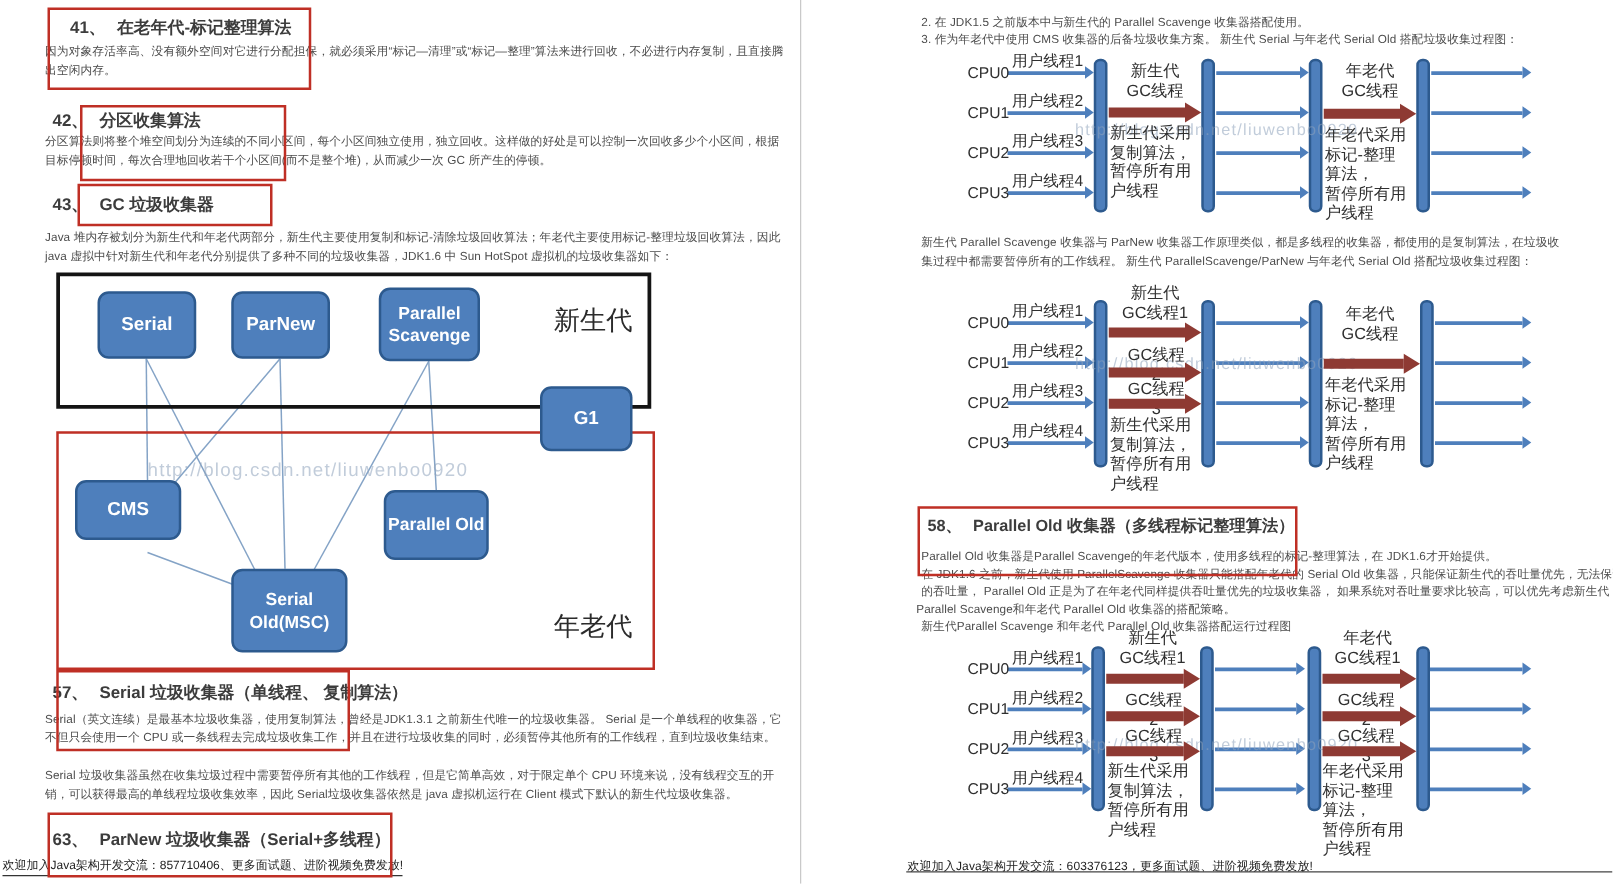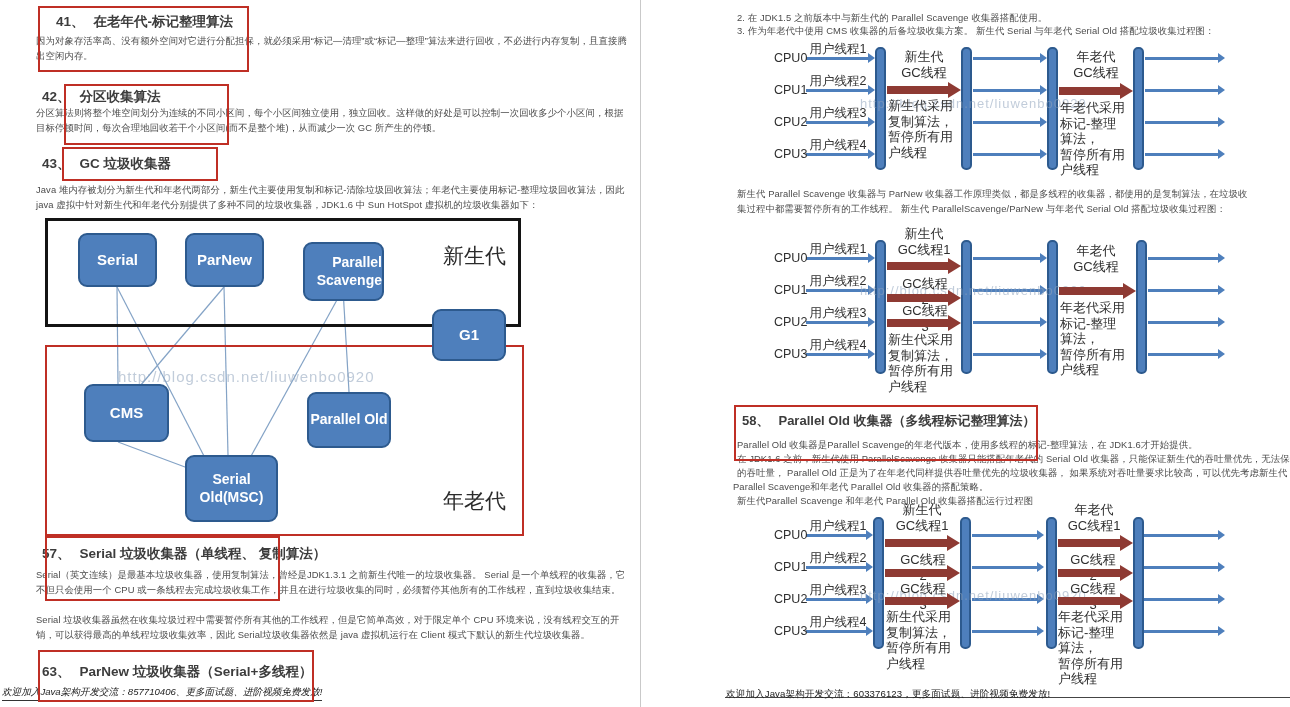--- a/index.html
+++ b/index.html
@@ -29,21 +29,21 @@
   .tl.ah::after{content:"";position:absolute;right:-7px;top:-4px;width:0;height:0;
     border-left:7px solid #4e7fbc;border-top:5px solid transparent;border-bottom:5px solid transparent;}
   .gcarrow{position:absolute;height:8px;background:#8e3a33;z-index:4;}
   .gcarrow::after{content:"";position:absolute;right:-13px;top:-4px;width:0;height:0;
     border-left:13px solid #8e3a33;border-top:8px solid transparent;border-bottom:8px solid transparent;}
   .cpu{position:absolute;font-size:12.5px;color:#2f2f2f;z-index:3;}
   .utl{position:absolute;font-size:12.5px;color:#2f2f2f;width:76px;text-align:center;z-index:3;}
   .glabel{position:absolute;font-size:13px;color:#2f2f2f;text-align:center;white-space:pre-line;line-height:16px;z-index:4;}
   .gnote{position:absolute;font-size:13px;color:#2f2f2f;white-space:pre-line;line-height:15.5px;z-index:4;}
   .divider{position:absolute;left:640px;top:0;width:1px;height:707px;background:#c9c9c9;}
-  .footer{position:absolute;font-size:9.6px;color:#222;border-bottom:1px solid #333;padding-bottom:1px;white-space:nowrap;font-style:italic;}
+  .footer{position:absolute;font-size:9.6px;color:#222;border-bottom:1px solid #333;padding-bottom:1px;white-space:nowrap;}
   .footer-rule{position:absolute;border-bottom:1px solid #444;}
   svg.conn{position:absolute;left:45px;top:218px;z-index:1;}
 </style>
 </head>
 <body>
 
 <div class="rbox" style="left:38px;top:6px;width:207px;height:62px;"></div>
 <div class="rbox" style="left:64px;top:84px;width:161px;height:57px;"></div>
 <div class="rbox" style="left:62px;top:147px;width:152px;height:30px;"></div>
 <div class="rbox" style="left:45px;top:536px;width:231px;height:61px;"></div>
@@ -74,23 +74,23 @@
     <line x1="298" y1="71" x2="304" y2="174"></line>
     <line x1="73" y1="224" x2="148" y2="252"></line>
   </g>
 </svg>
 <div class="kbox" style="left:45px;top:218px;width:470px;height:103px;"></div>
 <div class="rbox" style="left:45px;top:345px;width:475px;height:187px;"></div>
 <div class="gen-label" style="left:443px;top:242px;">新生代</div>
 <div class="gen-label" style="left:443px;top:487px;">年老代</div>
 <div class="node" style="left:78px;top:233px;width:79px;height:54px;font-size:15px;">Serial</div>
 <div class="node" style="left:185px;top:233px;width:79px;height:54px;font-size:15px;">ParNew</div>
-<div class="node" style="left:303px;top:242px;width:81px;height:59px;text-align:right;">Parallel Scavenge</div>
+<div class="node" style="left:303px;top:230px;width:81px;height:59px;">Parallel Scavenge</div>
 <div class="node" style="left:432px;top:309px;width:74px;height:52px;font-size:15px;z-index:6;">G1</div>
-<div class="node" style="left:84px;top:384px;width:85px;height:58px;font-size:15px;">CMS</div>
+<div class="node" style="left:60px;top:384px;width:85px;height:48px;font-size:15px;">CMS</div>
 <div class="node" style="left:307px;top:392px;width:84px;height:56px;">Parallel Old</div>
 <div class="node" style="left:185px;top:455px;width:93px;height:67px;">Serial Old(MSC)</div>
 <div class="wm big" style="left:118px;top:368px;">http://blog.csdn.net/liuwenbo0920</div>
 
 <div class="hd" style="left:42px;top:545px;">
   <span class="num">57、</span><span>Serial 垃圾收集器（单线程、 复制算法）</span>
 </div>
 <div class="btxt" style="left:36px;top:567px;width:592px;">Serial（英文连续）是最基本垃圾收集器，使用复制算法，曾经是JDK1.3.1 之前新生代唯一的垃圾收集器。 Serial 是一个单线程的收集器，它不但只会使用一个 CPU 或一条线程去完成垃圾收集工作，并且在进行垃圾收集的同时，必须暂停其他所有的工作线程，直到垃圾收集结束。</div>
 <div class="btxt" style="left:36px;top:612px;width:592px;">Serial 垃圾收集器虽然在收集垃圾过程中需要暂停所有其他的工作线程，但是它简单高效，对于限定单个 CPU 环境来说，没有线程交互的开销，可以获得最高的单线程垃圾收集效率，因此 Serial垃圾收集器依然是 java 虚拟机运行在 Client 模式下默认的新生代垃圾收集器。</div>
 

